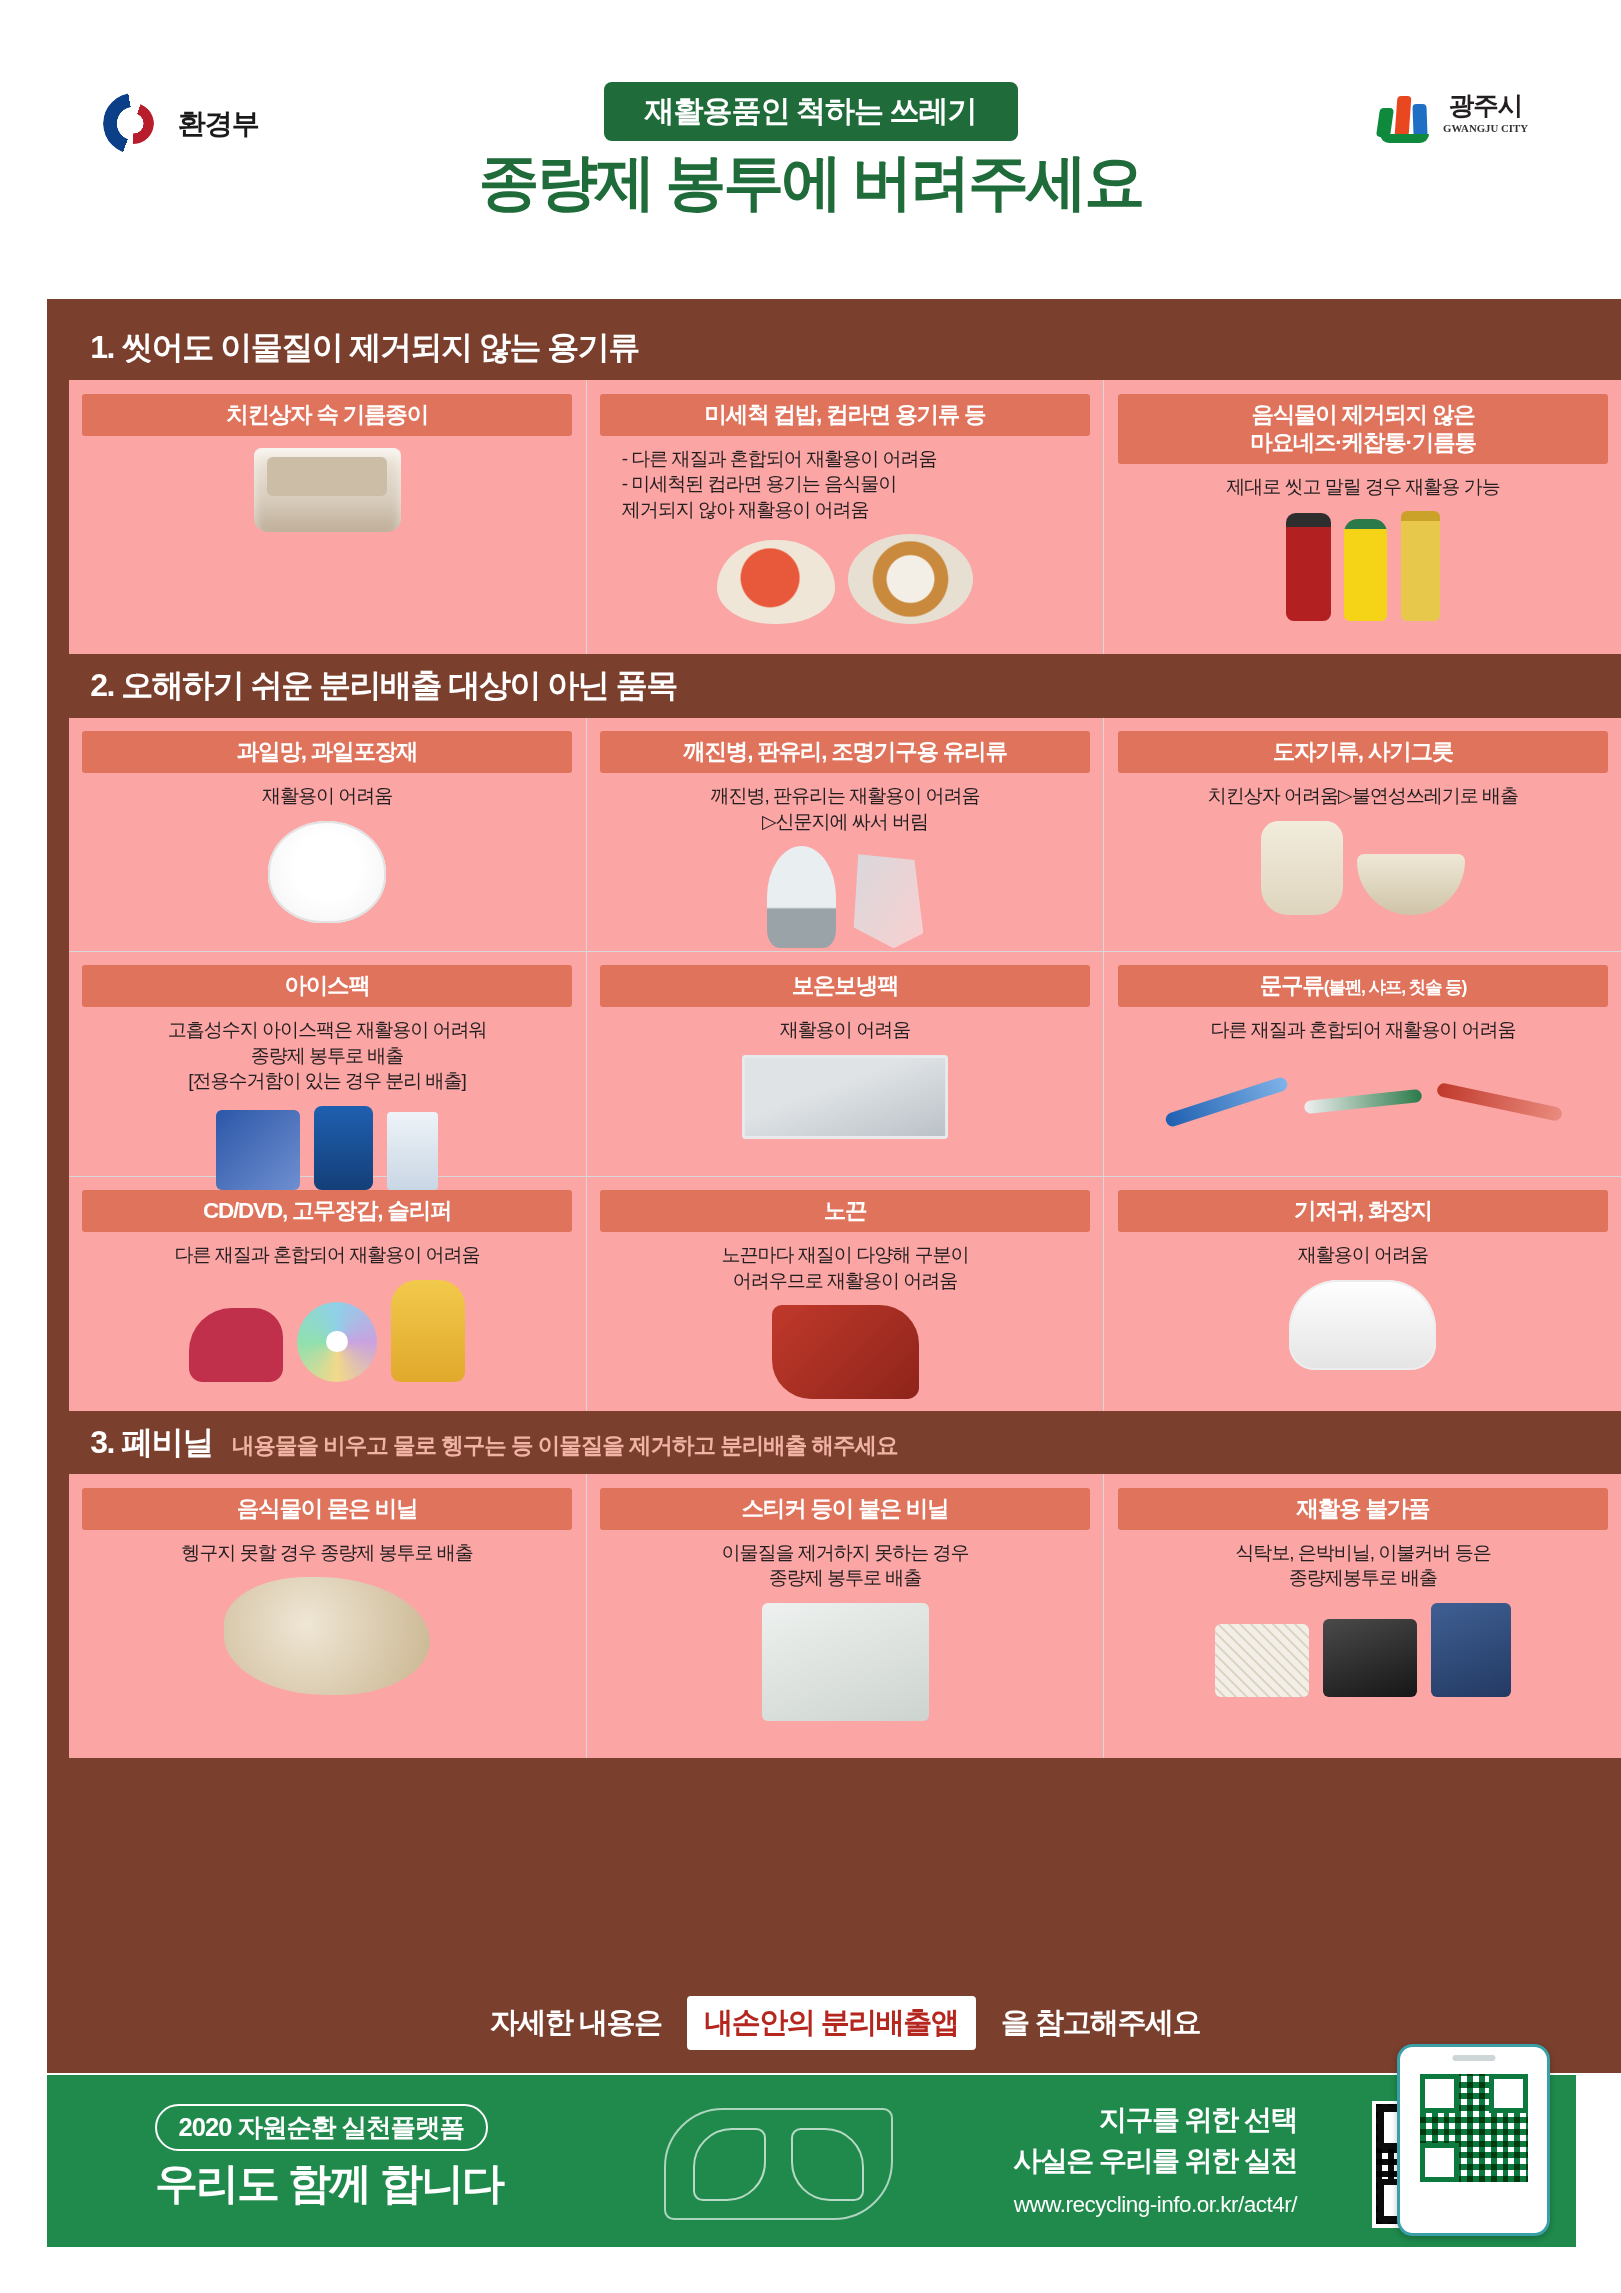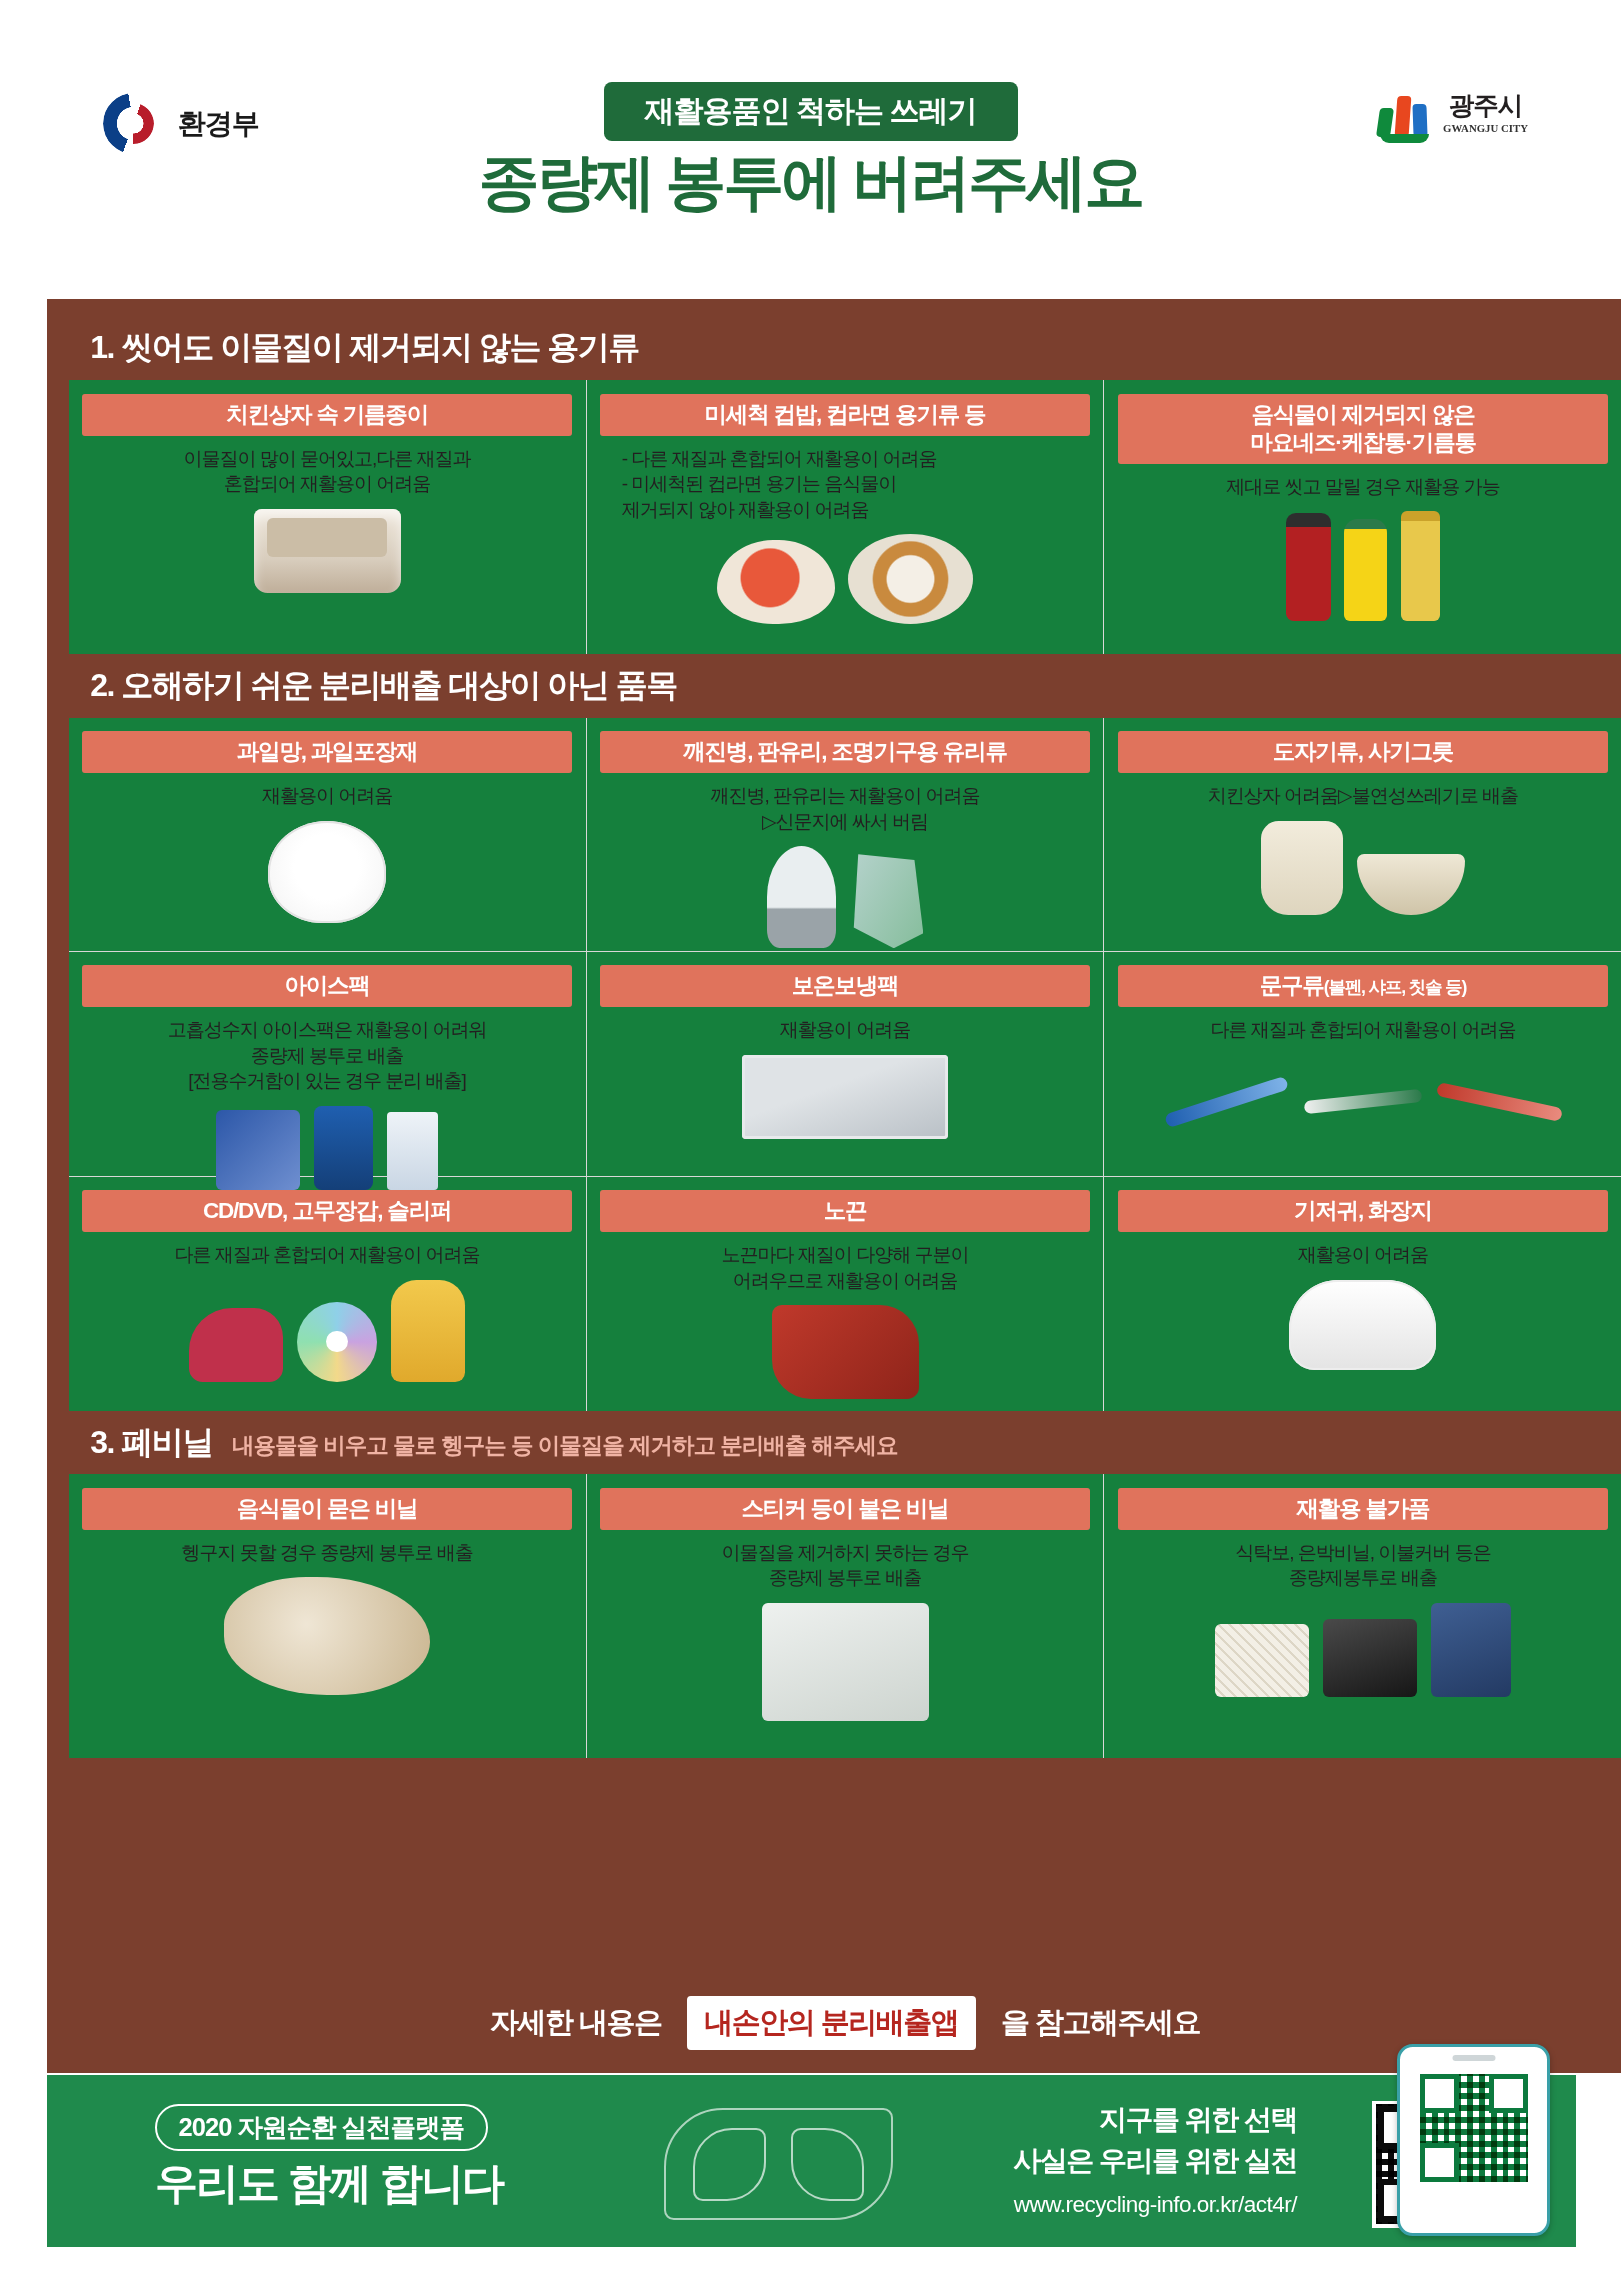--- a/index.html
+++ b/index.html
@@ -73,21 +73,21 @@
     padding:17.6px 21.6px 13.7px 21.6px;
   }
   .sec-title{
     color:#ffffff;font-size:32px;font-weight:bold;letter-spacing:-1.5px;
     margin:9.8px 0 9.8px 21.6px;
   }
   .sec-title .sub{
     color:#f0b3a4;font-size:22.5px;font-weight:bold;letter-spacing:-1px;margin-left:11.8px;
   }
   .white-box{
-    background:#15803d;
+    background:#fca5a5;
     display:flex;
     box-sizing:border-box;
   }
   .col{
     flex:1;
     padding:13.7px 13.7px 7.8px 13.7px;
     box-sizing:border-box;
     position:relative;
   }
   .col + .col{border-left:1px solid #d8d8d8;}
@@ -249,22 +249,20 @@
 <div class="panel">
 
   <div class="sec-title">
     <span>1.</span>
     <span>씻어도 이물질이 제거되지 않는 용기류</span>
   </div>
 
   <div class="white-box" style="height:274px">
     <div class="col">
       <div class="cap">치킨상자 속 기름종이</div>
-      <div class="desc">이물질이 많이 묻어있고,다른 재질과
-혼합되어 재활용이 어려움</div>
       <div class="imgrow">
         <span class="ph tray"></span>
       </div>
     </div>
     <div class="col">
       <div class="cap">미세척 컵밥, 컵라면 용기류 등</div>
       <div class="desc left">- 다른 재질과 혼합되어 재활용이 어려움
 - 미세척된 컵라면 용기는 음식물이
    제거되지 않아 재활용이 어려움</div>
       <div class="imgrow">

